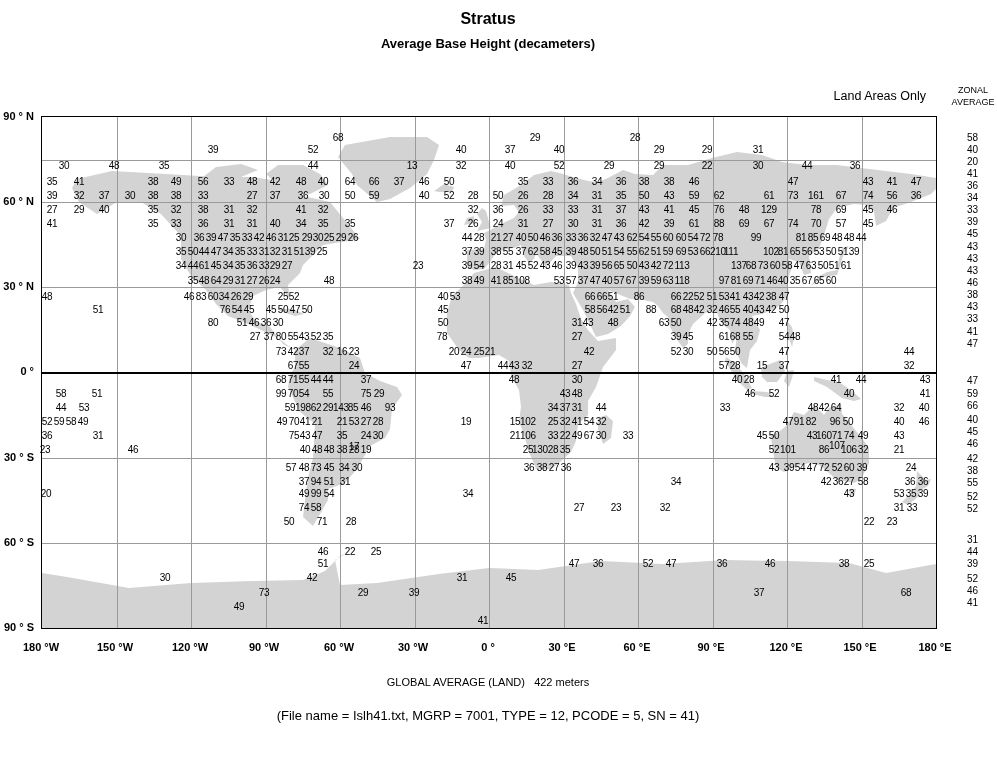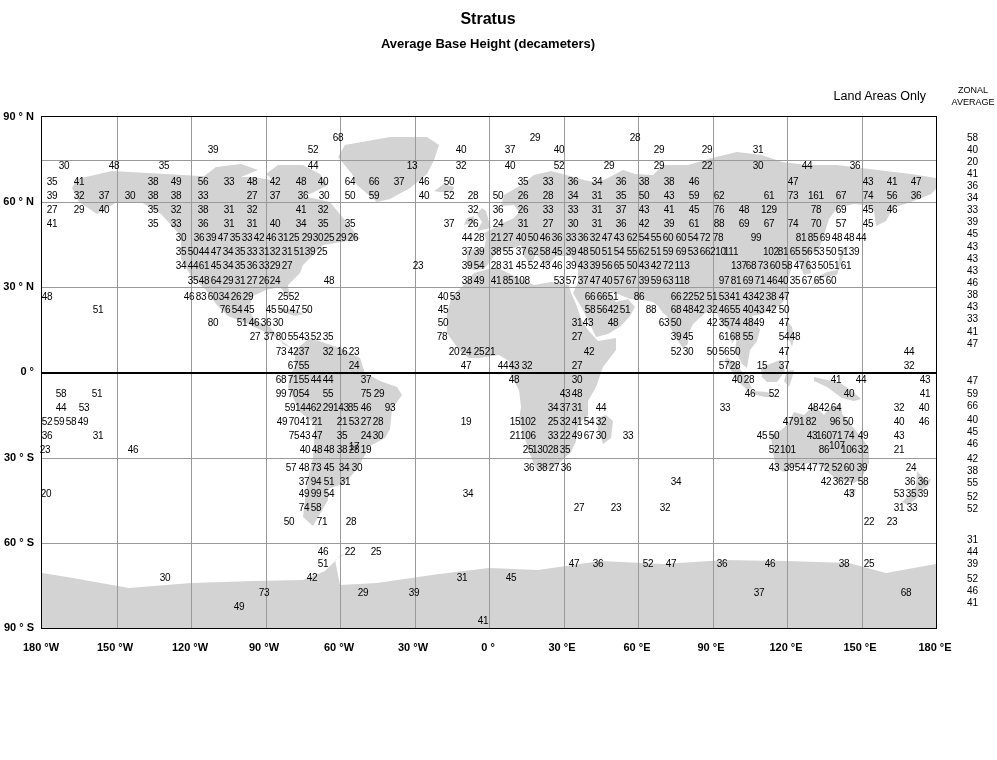--- a/index.html
+++ b/index.html
@@ -520,21 +520,21 @@
         <span class="mv" style="left: 337px; top: 276px;">29</span>
         <span class="mv" style="left: 523px; top: 276px;">43</span>
         <span class="mv" style="left: 535px; top: 276px;">48</span>
         <span class="mv" style="left: 708px; top: 276px;">46</span>
         <span class="mv" style="left: 732px; top: 276px;">52</span>
         <span class="mv" style="left: 807px; top: 276px;">40</span>
         <span class="mv" style="left: 883px; top: 276px;">41</span>
         <span class="mv" style="left: 19px; top: 290px;">44</span>
         <span class="mv" style="left: 42px; top: 290px;">53</span>
         <span class="mv" style="left: 248px; top: 290px;">59</span>
-        <span class="mv" style="left: 261px; top: 290px;">144</span>
+        <span class="mv" style="left: 261px; top: 290px;">198</span>
         <span class="mv" style="left: 274px; top: 290px;">62</span>
         <span class="mv" style="left: 286px; top: 290px;">29</span>
         <span class="mv" style="left: 299px; top: 290px;">143</span>
         <span class="mv" style="left: 311px; top: 290px;">85</span>
         <span class="mv" style="left: 324px; top: 290px;">46</span>
         <span class="mv" style="left: 348px; top: 290px;">93</span>
         <span class="mv" style="left: 511px; top: 290px;">34</span>
         <span class="mv" style="left: 523px; top: 290px;">37</span>
         <span class="mv" style="left: 535px; top: 290px;">31</span>
         <span class="mv" style="left: 559px; top: 290px;">44</span>
@@ -747,14 +747,16 @@
       <span class="lonlbl" style="left: 383px;">30 °W</span>
       <span class="lonlbl" style="left: 458px;">0 °</span>
       <span class="lonlbl" style="left: 532px;">30 °E</span>
       <span class="lonlbl" style="left: 607px;">60 °E</span>
       <span class="lonlbl" style="left: 681px;">90 °E</span>
       <span class="lonlbl" style="left: 756px;">120 °E</span>
       <span class="lonlbl" style="left: 830px;">150 °E</span>
       <span class="lonlbl" style="left: 905px;">180 °E</span>
     </div>
 
+  <div class="abs gavg">GLOBAL AVERAGE (LAND)   422 meters</div>
+  <div class="abs finfo">(File name = Islh41.txt, MGRP = 7001, TYPE = 12, PCODE = 5, SN = 41)</div>
 
 </div>
 
 </body></html>

